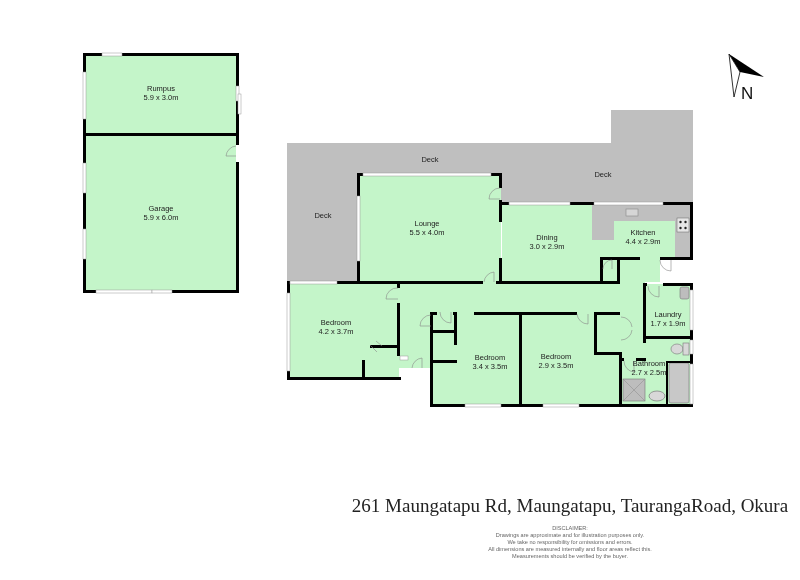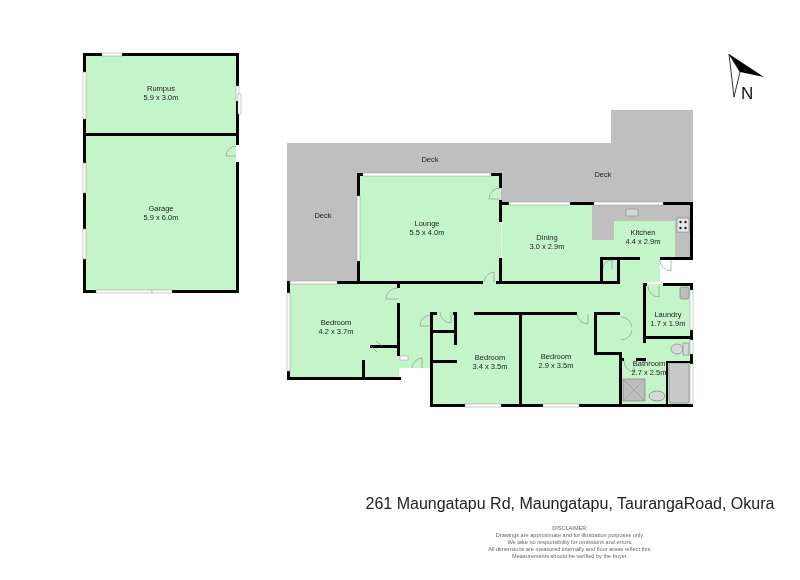--- a/index.html
+++ b/index.html
@@ -1,19 +1,19 @@
 <!DOCTYPE html>
 <html><head>
 <meta charset="utf-8">
 <style>
   html, body { margin: 0; padding: 0; background: #ffffff; }
   body { width: 800px; height: 580px; position: relative; overflow: hidden; font-family: "Liberation Sans", sans-serif; }
   svg.plan { position: absolute; left: 0; top: 0; }
   .room-label { font-family: "Liberation Sans", sans-serif; font-size: 7.5px; fill: #222; text-anchor: middle; }
-  .address { position: absolute; left: 340px; top: 495px; width: 460px; text-align: center; font-size: 16px; color: #222; font-family: Liberation Sans, sans-serif; }
+  .address { position: absolute; left: 340px; top: 495px; width: 460px; text-align: center; font-size: 19px; color: #222; font-family: Liberation Serif, serif; }
   .disclaimer { position: absolute; left: 440px; top: 525px; width: 260px; text-align: center; font-size: 5.6px; line-height: 7px; color: #666; font-family: "Liberation Sans", sans-serif; }
   .compass-n { position: absolute; left: 741px; top: 84px; font-size: 17px; color: #111; font-family: "Liberation Sans", sans-serif; }
 </style>
 </head>
 <body>
 
 <svg class="plan" width="800" height="580" viewBox="0 0 800 580">
 
   <g>
     <rect x="84" y="54" width="154" height="79" fill="#c4f5c9"></rect>

